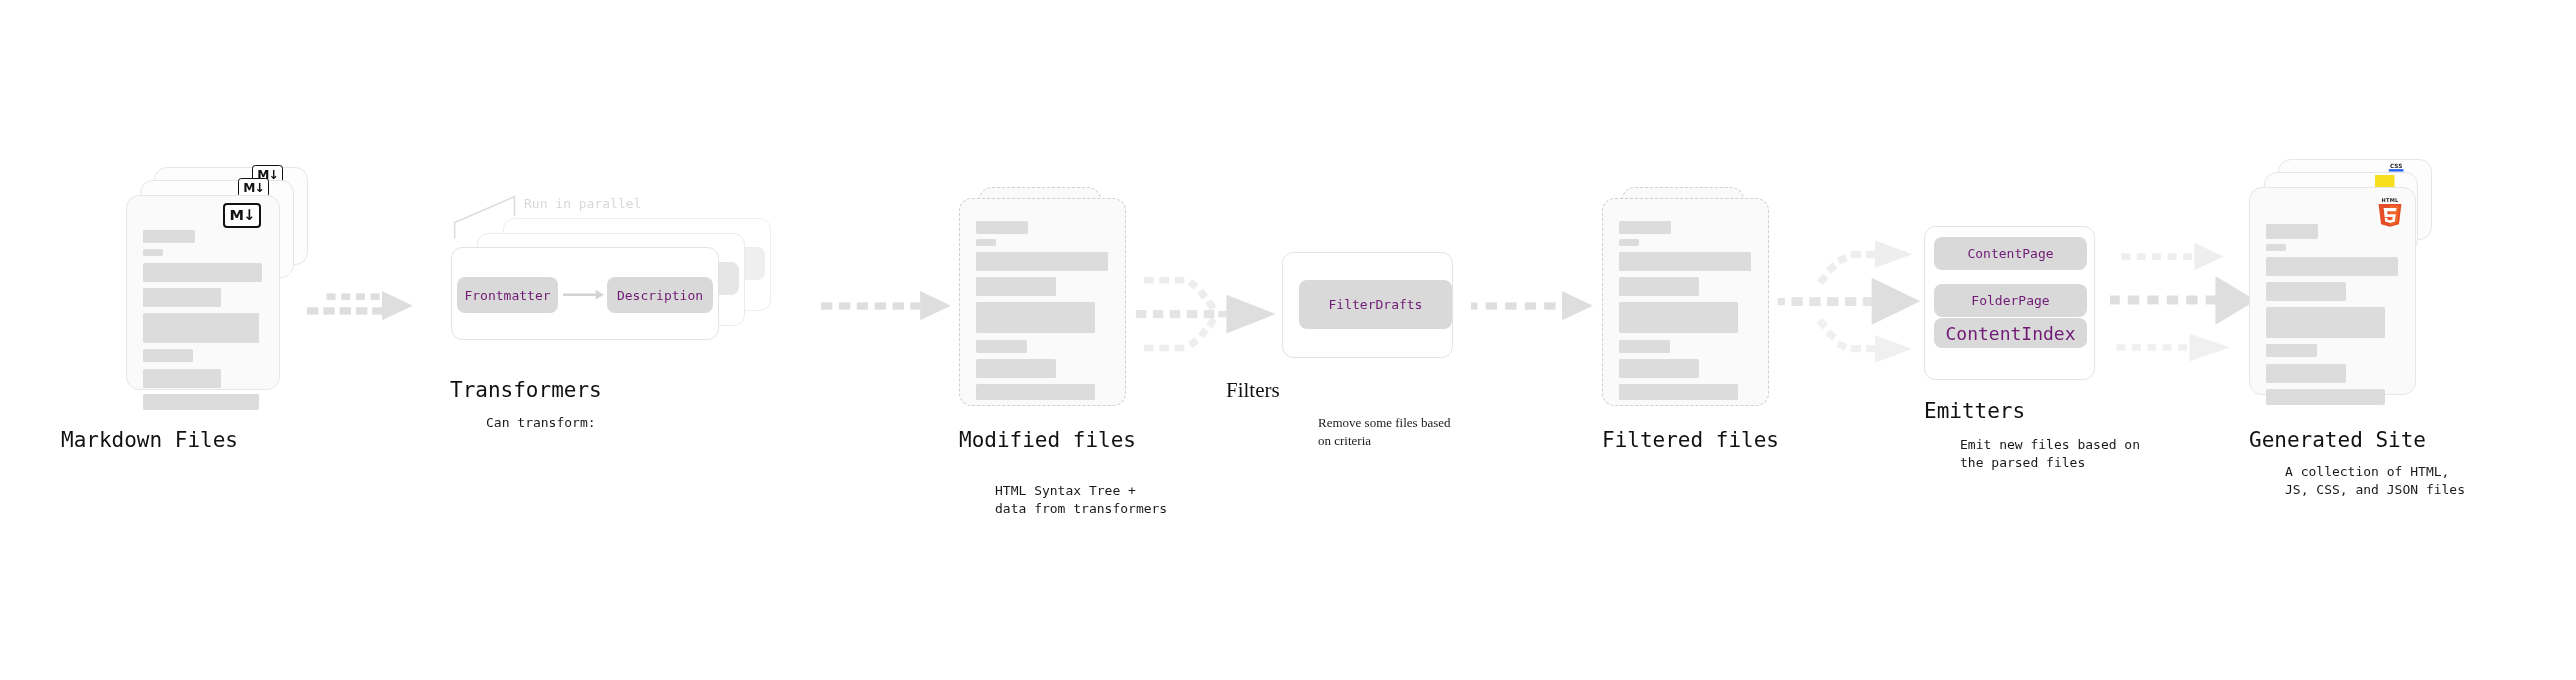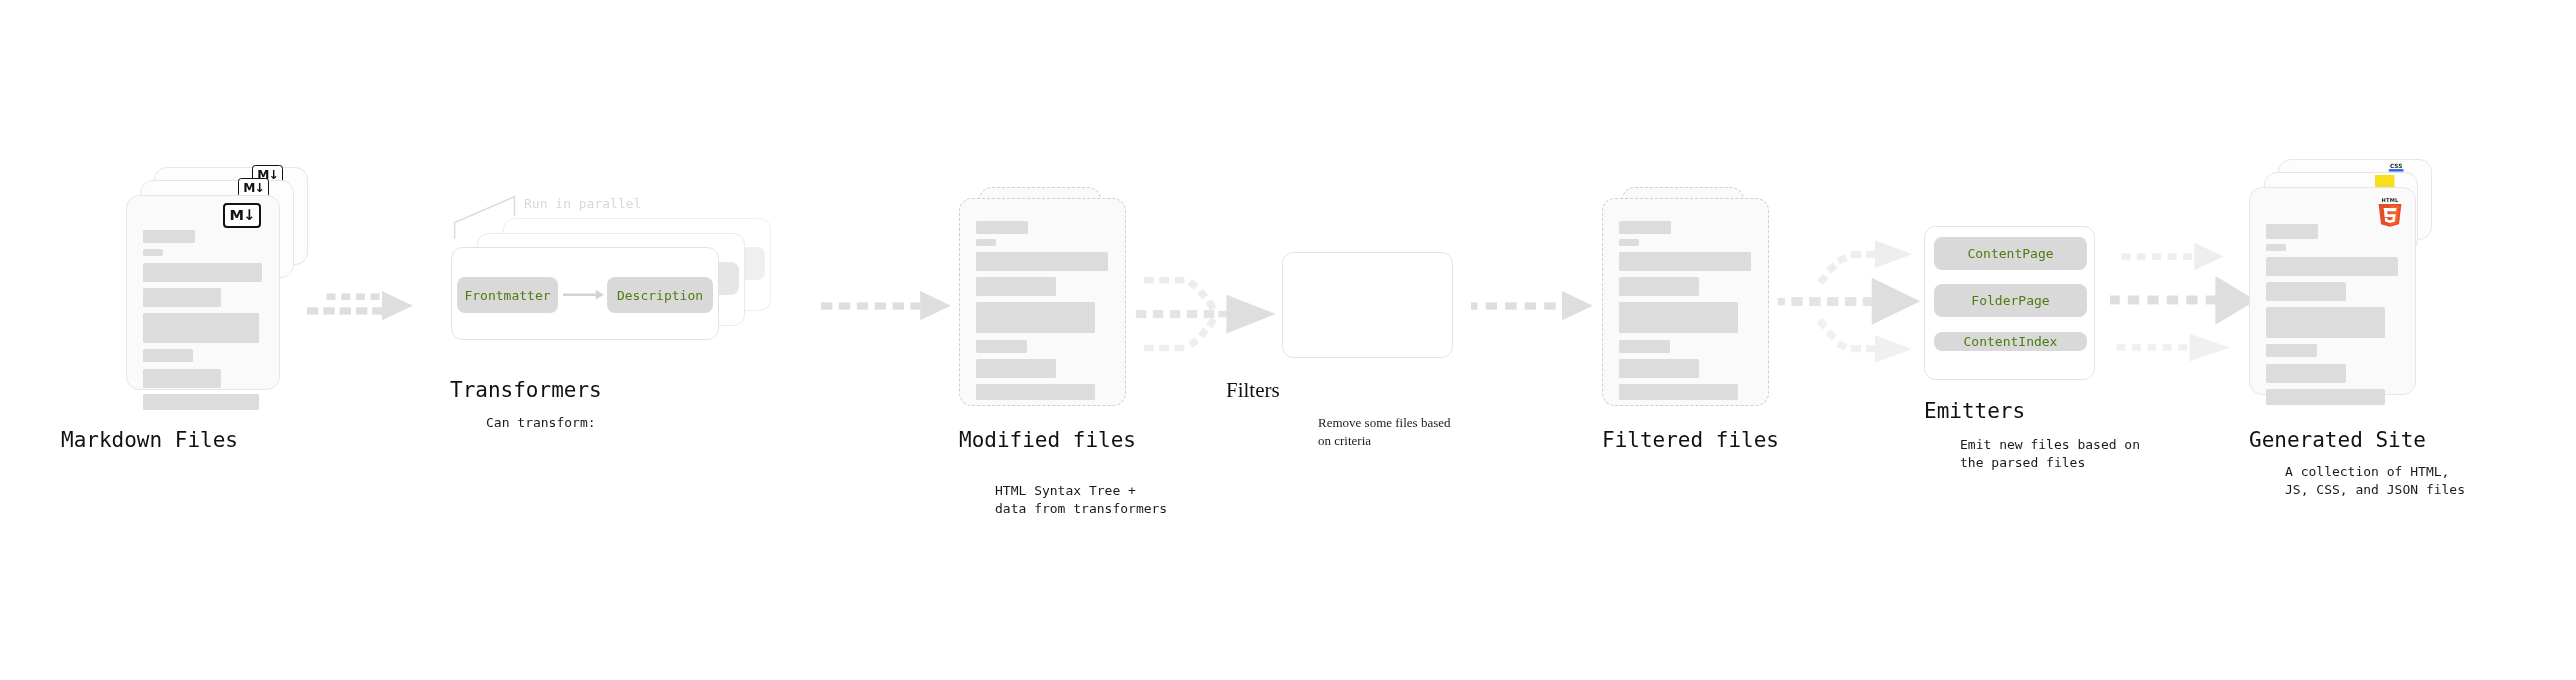--- a/index.html
+++ b/index.html
@@ -32,21 +32,21 @@
 
   
   .pbox{
     position:absolute;box-sizing:border-box;
     background:#ffffff;border:1.6px solid #e3e3e3;border-radius:11.4px;
   }
   .chip{
     position:absolute;box-sizing:border-box;
     background:#d9d9d9;border-radius:8.1px;
     display:flex;align-items:center;justify-content:center;
-    color:#4d7c0f;white-space:nowrap;
+    color:#701a75;white-space:nowrap;
   }
 
   
   .title{
     position:absolute;font-size:21px;line-height:1.25;color:#111111;
     letter-spacing:0px;white-space:nowrap;
   }
   .sub{
     position:absolute;font-size:13px;line-height:1.35;color:#1a1a1a;
     white-space:pre;
@@ -188,20 +188,21 @@
         <rect x="31" y="95" width="12" height="8"></rect>
       <rect x="50" y="95" width="12" height="8"></rect>
       <rect x="68" y="88" width="10" height="9" transform="rotate(-38 73 92)"></rect>
       <rect x="80" y="76" width="10" height="9" transform="rotate(-52 85 80)"></rect>
       <rect x="90" y="64" width="11" height="9" transform="rotate(-62 95 68)"></rect>
     </g>
     <polygon points="114,33 175,57 114,81" fill="#dedede"></polygon>
   </svg>
 
   <div class="pbox" style="left:1282px;top:252px;width:171px;height:106px;"></div>
+  <div class="chip" style="left:1299px;top:280px;width:153px;height:49px;font-size:13px;">FilterDrafts</div>
   <div class="title" style="left:1226px;top:377px;font-family:Liberation Serif, serif;">Filters</div>
   <div class="sub" style="left:1282px;top:414px;font-family:Liberation Serif, serif;">Remove some files based
 on criteria</div>
 
   <svg class="abs-svg" style="left:1471px;top:286px;" width="122" height="36" viewBox="0 0 150 44">
     <g fill="#dedede">
       <rect x="0" y="20" width="8" height="9"></rect>
         <rect x="18" y="20" width="14" height="9"></rect>
       <rect x="42" y="20" width="14" height="9"></rect>
         <rect x="66" y="20" width="14" height="9"></rect>
@@ -250,21 +251,21 @@
         <rect x="111" y="143" width="13" height="9"></rect>
       <rect x="130" y="143" width="13" height="9"></rect>
       <polygon points="122,131 168,148 122,165"></polygon>
     </g>
     <polygon points="118,60 178,89 118,118" fill="#dedede"></polygon>
   </svg>
 
   <div class="pbox" style="left:1924px;top:226px;width:171px;height:154px;"></div>
   <div class="chip" style="left:1934px;top:237px;width:153px;height:32.5px;font-size:13px;">ContentPage</div>
   <div class="chip" style="left:1934px;top:284px;width:153px;height:32.5px;font-size:13px;">FolderPage</div>
-  <div class="chip" style="left:1934px;top:332px;width:153px;height:19px;font-size:13px;">ContentIndex</div>
+  <div class="chip" style="left:1934px;top:318px;width:153px;height:30px;font-size:18px;">ContentIndex</div>
   <div class="title" style="left:1924px;top:398px;">Emitters</div>
   <div class="sub" style="left:1924px;top:436px;">Emit new files based on
 the parsed files</div>
 
   <svg class="abs-svg" style="left:2110px;top:229px;" width="146" height="146" viewBox="0 0 180 180">
     <g fill="#eeeeee">
       <rect x="14" y="30" width="11" height="8"></rect>
         <rect x="33" y="30" width="11" height="8"></rect>
       <rect x="52" y="30" width="11" height="8"></rect>
         <rect x="71" y="30" width="11" height="8"></rect>

